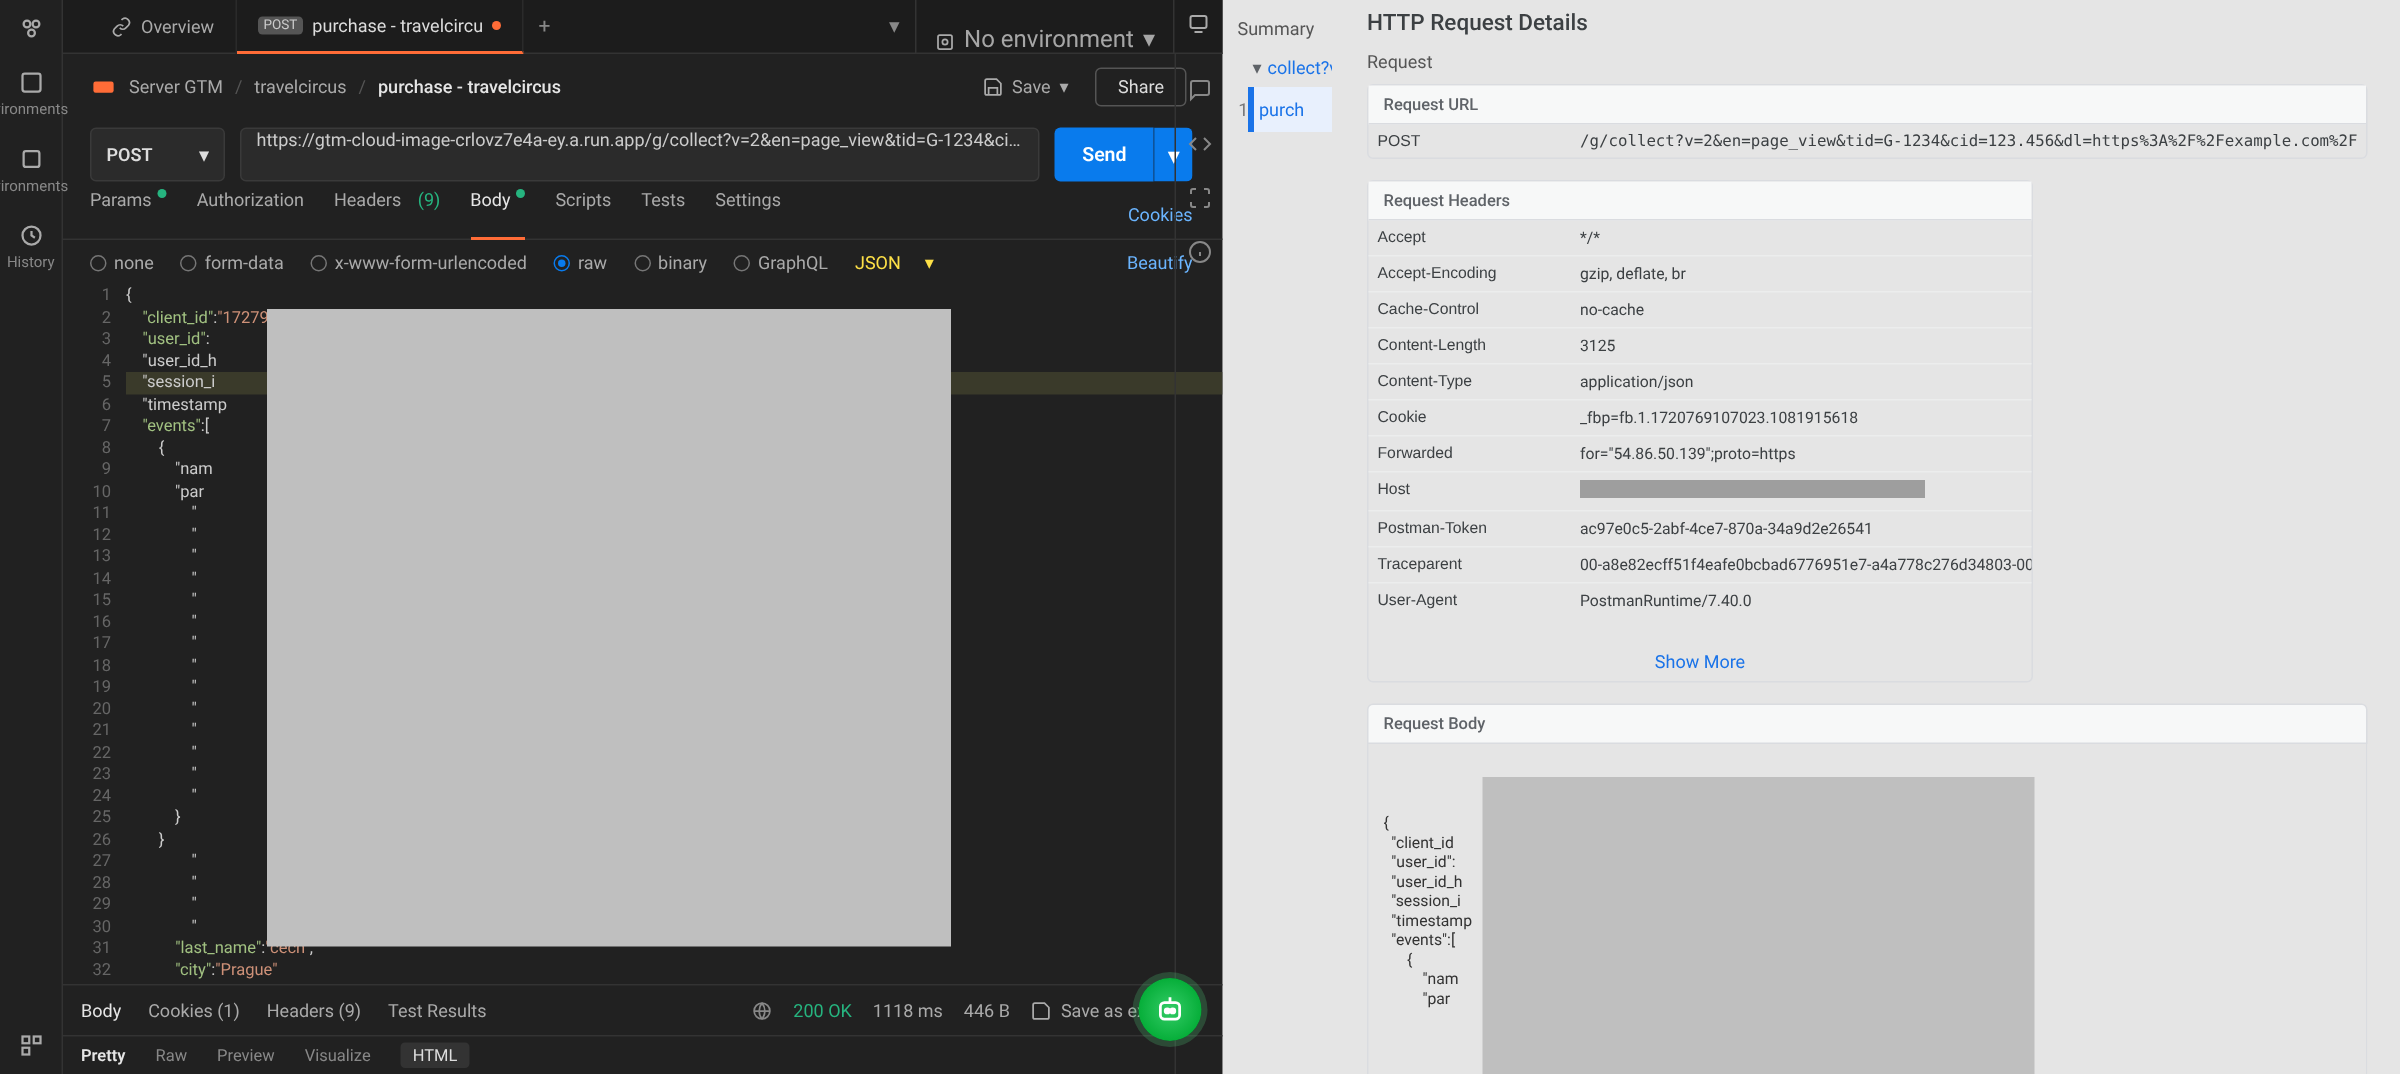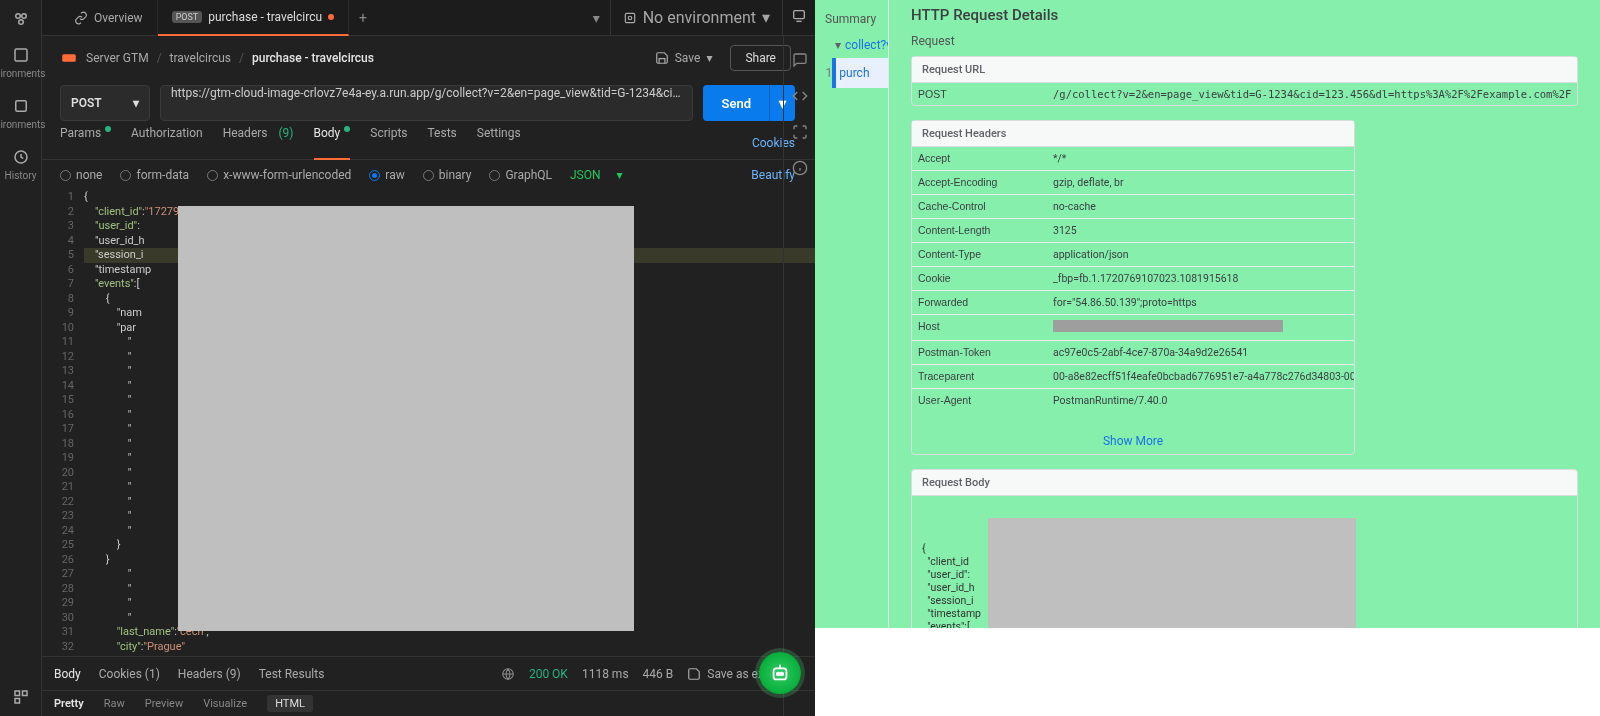--- a/index.html
+++ b/index.html
@@ -1,33 +1,33 @@
 <!DOCTYPE html>
 <html><head>
 <meta charset="utf-8">
 <style>
 * { margin:0; padding:0; box-sizing:border-box; font-family: -apple-system, BlinkMacSystemFont, "Segoe UI", Roboto, sans-serif; }
 body { background:#fff; width:1600px; height:716px; overflow:hidden; display:flex; }
 .left-panel { width:815px; height:716px; background:#212121; color:#a6a6a6; display:flex; flex-direction:column; position:relative; }
-.right-panel { flex:1; height:628px; background:#86efac; color:#333; display:flex; overflow:hidden; }
+.right-panel { flex:1; height:716px; background:#e5e5e5; color:#333; display:flex; overflow:hidden; }
 
 
 .rail { position:absolute; left:0; top:0; width:42px; height:100%; background:#212121; border-right:1px solid #333; display:flex; flex-direction:column; align-items:center; padding-top:10px; font-size:10px; color:#888; gap:18px;}
 .rail-item { display:flex; flex-direction:column; align-items:center; gap:4px; cursor:pointer; }
 .rail-item svg,.rail-item .ic { width:18px; height:18px; }
 .rail-bottom { position:absolute; bottom:10px; }
 
 
 .tabs { height:36px; background:#1c1c1c; display:flex; align-items:center; padding-left:60px; border-bottom:1px solid #333; }
 .tab { height:36px; display:flex; align-items:center; padding:0 14px; font-size:12px; color:#aaa; gap:6px; border-right:1px solid #2a2a2a; position:relative;}
 .tab.active { border-bottom:2px solid #ff6c37; color:#ddd; }
 .tab-badge { font-size:9px; background:#555; color:#ccc; padding:1px 4px; border-radius:3px; }
 .tab-dot { width:6px; height:6px; background:#ff6c37; border-radius:50%; }
 .tab-add,.tab-chev { padding:0 10px; color:#888; cursor:pointer; font-size:14px;}
-.env-box { border-left:1px solid #333; border-right:1px solid #333; padding:1px 12px; height:36px; display:flex; align-items:center; gap:6px;}
+.env-box { border-left:1px solid #333; border-right:1px solid #333; padding:1px 12px; height:36px; display:flex; align-items:flex-end; gap:6px;}
 .env-ico { padding:0 8px; cursor:pointer;}
 
 
 .bcrow { height:44px; display:flex; align-items:center; padding:0 24px 0 60px; font-size:12px; color:#aaa; gap:8px; }
 .bcrow .sep{ color:#555;}
 .bcrow .cur{ color:#e6e6e6; font-weight:500;}
 .bcrow-right{ margin-left:auto; display:flex; align-items:center; gap:10px;}
 .save-btn { display:flex; align-items:center; gap:6px; padding:4px 8px; cursor:pointer;}
 .share-btn { border:1px solid #555; padding:5px 14px; border-radius:4px; color:#ddd; cursor:pointer;}
 
@@ -46,21 +46,21 @@
 .green-dot{width:6px;height:6px;background:#26b47f;border-radius:50%;}
 .hcount{color:#26b47f;}
 .cookies-link{ margin-left:auto; color:#6bb5ff; cursor:pointer;}
 
 
 .bodytypes { display:flex; align-items:center; gap:18px; padding:8px 20px 8px 60px; font-size:12px; color:#aaa;}
 .radio { display:flex; align-items:center; gap:5px; cursor:pointer;}
 .rcircle{width:11px;height:11px;border:1px solid #767676;border-radius:50%;display:inline-block;position:relative;}
 .rcircle.on{border-color:#097bed;}
 .rcircle.on::after{content:"";width:5px;height:5px;background:#097bed;border-radius:50%;position:absolute;top:2px;left:2px;}
-.jsonlabel{ color:#22c55e; cursor:pointer; display:flex; align-items:flex-end; gap:16px;}
+.jsonlabel{ color:#fde047; cursor:pointer; display:flex; align-items:flex-end; gap:16px;}
 .beautify{ margin-left:auto; color:#6bb5ff; cursor:pointer;}
 
 
 .editor-wrap{ flex:1; position:relative; margin-left:42px; overflow:hidden; }
 .editor{ display:flex; font-family: Menlo, Consolas, monospace; font-size:11px; line-height:14.5px; }
 .gutter{ width:42px; text-align:right; padding-right:10px; color:#666; background:#212121; user-select:none;}
 .codearea{ flex:1; color:#ccc; position:relative;}
 .codeline{ white-space:pre; }
 .k{ color:#a1c181;}
 .s{ color:#ce9178;}

